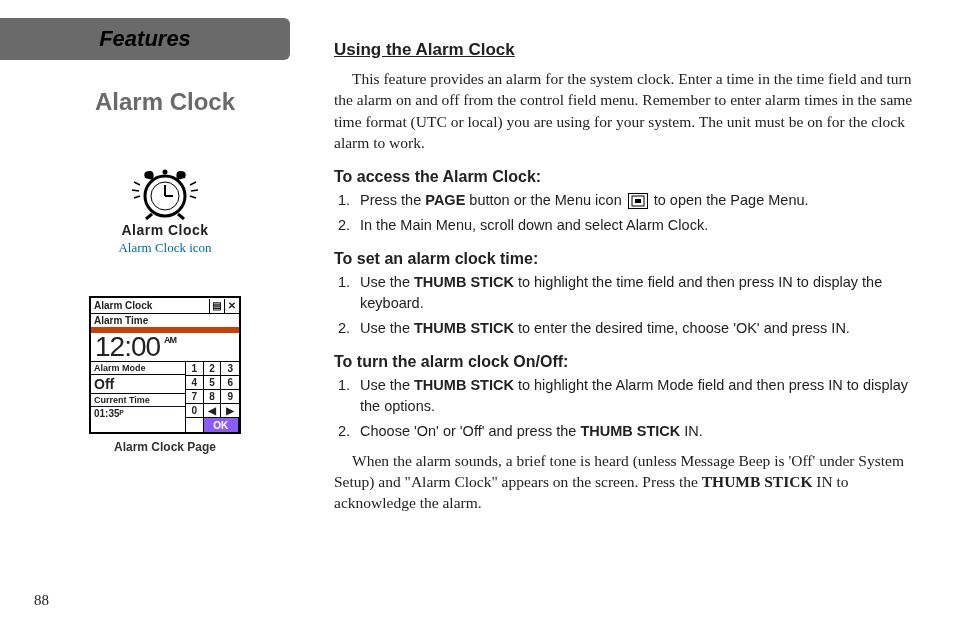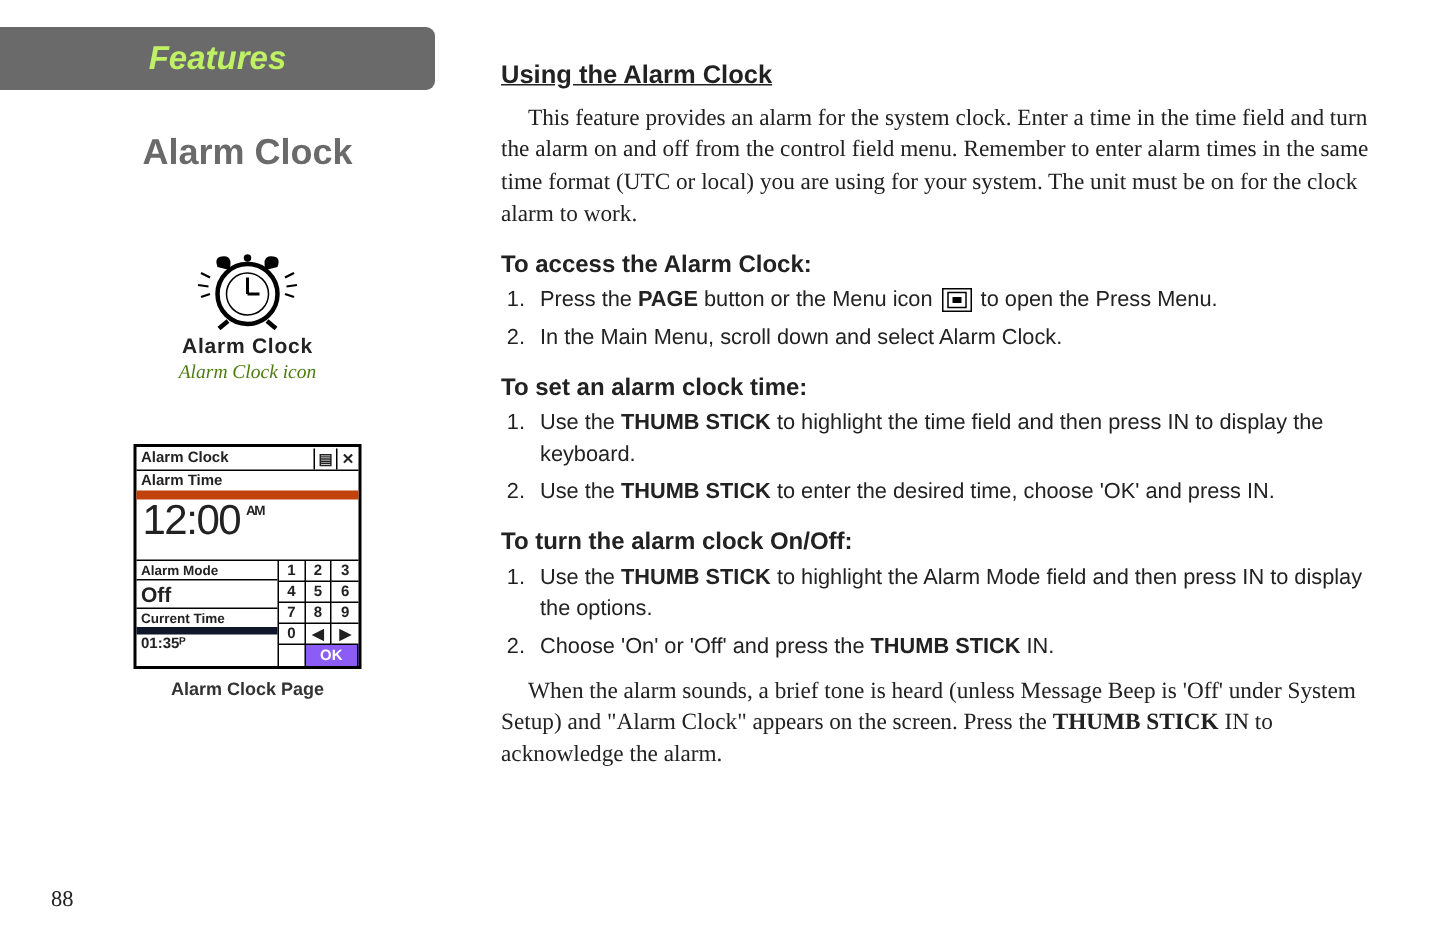--- a/index.html
+++ b/index.html
@@ -19,21 +19,21 @@
   }
   .left-col {
     width: 330px;
     padding: 0;
     display: flex;
     flex-direction: column;
     align-items: center;
   }
   .tab {
     background: #6a6a6a;
-    color: #bef264;
+    color: #000000;
     width: 290px;
     height: 42px;
     margin-top: 18px;
     display: flex;
     align-items: center;
     justify-content: center;
     font-style: italic;
     font-weight: bold;
     font-size: 22px;
     font-family: 'Trebuchet MS', Arial, sans-serif;
@@ -48,22 +48,21 @@
     font-size: 24px;
     margin-top: 28px;
   }
   .icon-block {
     margin-top: 46px;
     display: flex;
     flex-direction: column;
     align-items: center;
   }
   .icon-caption {
-    font-style: italic;
-    color: #4d7c0f;
+    color: #0369a1;
     font-size: 13px;
     margin-top: 2px;
   }
   .page-block {
     margin-top: 40px;
     display: flex;
     flex-direction: column;
     align-items: center;
   }
   .page-caption {
@@ -146,35 +145,35 @@
   .mini .row {
     border-bottom: 6px solid #c2410c;
     padding: 1px 3px;
     font-size: 10px;
     font-weight: bold;
   }
   .mini .timebig {
     font-family: 'Arial Black', Arial, sans-serif;
     font-size: 28px;
     letter-spacing: -1px;
-    padding: 0 4px 12px 4px;
+    padding: 0 4px 0 4px;
     border-bottom: 1px solid #000;
     line-height: 1;
     display:flex; align-items: flex-start;
   }
   .mini .timebig .ampm { font-size: 9px; font-weight: bold; margin-left:4px; margin-top:3px; line-height:1; }
   .mini .bottom {
     display: flex;
   }
   .mini .leftb {
     flex: 1;
   }
   .mini .leftb .lbl { font-size:9px; font-weight:bold; border-bottom:1px solid #000; padding:1px 3px;}
   .mini .leftb .val { font-size:14px; font-weight:bold; padding:1px 3px; border-bottom:1px solid #000;}
-  .mini .leftb .lbl2 { font-size:9px; font-weight:bold; padding:1px 3px; border-bottom:5px solid #0f172a;}
+  .mini .leftb .lbl2 { font-size:9px; font-weight:bold; padding:1px 3px; border-bottom:1px solid #0f172a;}
   .mini .leftb .val2 { font-size:10px; font-weight:bold; padding:1px 3px;}
   .mini .keypad {
     width: 54px;
     border-left: 1px solid #000;
     display: grid;
     grid-template-columns: repeat(3, 1fr);
     grid-auto-rows: 14px;
     font-size: 10px;
     font-weight: bold;
   }
@@ -264,21 +263,21 @@
     <div class="heading-underline">Using the Alarm Clock</div>
     <p class="para">This feature provides an alarm for the system clock.  Enter a time in the time field and turn the alarm on and off from the control field menu.  Remember to enter alarm times in the same time format (UTC or local) you are using for your system.  The unit must be on for the clock alarm to work.</p>
 
     <div class="subhead">To access the Alarm Clock:</div>
     <ol>
       <li>
         <span>Press the </span><span class="b">PAGE</span><span> button or the Menu icon </span><svg class="inline-icon" width="20" height="16">
             <rect x="0.5" y="0.5" width="19" height="15" fill="#fff" stroke="#000"></rect>
             <rect x="4" y="3" width="12" height="10" fill="#fff" stroke="#000"></rect>
             <rect x="7" y="6" width="6" height="4" fill="#000"></rect>
-          </svg><span> to open the Press Menu.</span>
+          </svg><span> to open the Page Menu.</span>
       </li>
       <li>In the Main Menu, scroll down and select Alarm Clock.</li>
     </ol>
 
     <div class="subhead">To set an alarm clock time:</div>
     <ol>
       <li><span>Use the </span><span class="b">THUMB STICK</span><span> to highlight the time field and then press IN to display the keyboard.</span></li>
       <li><span>Use the </span><span class="b">THUMB STICK</span><span> to enter the desired time, choose 'OK' and press IN.</span></li>
     </ol>
 

